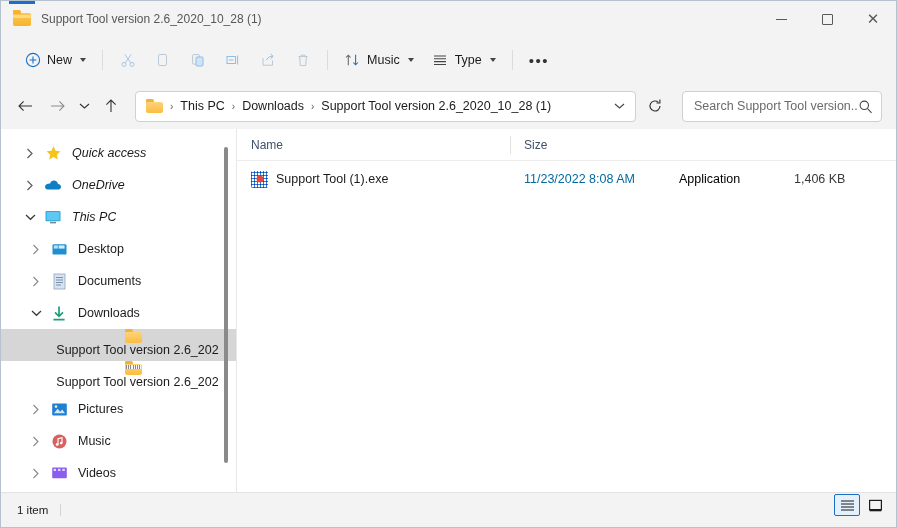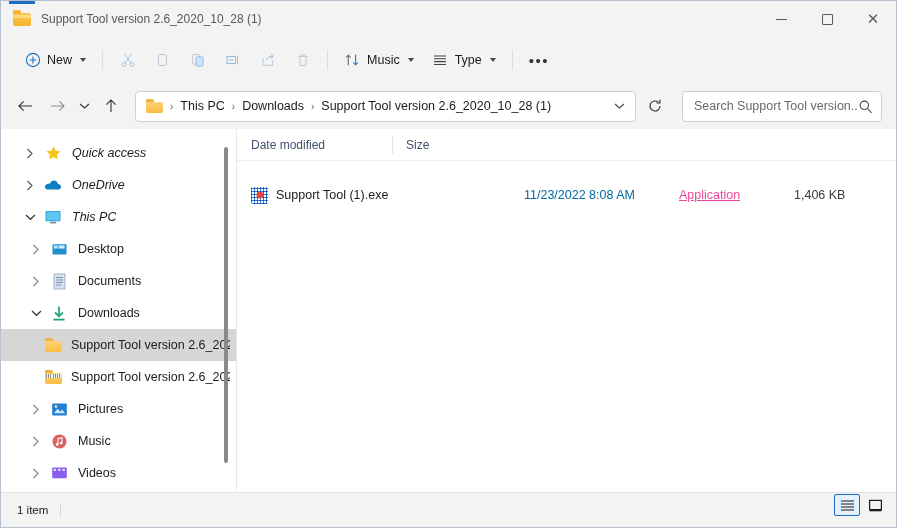--- a/index.html
+++ b/index.html
@@ -211,21 +211,21 @@
     margin-right: 9px;
     display: flex; align-items: center; justify-content: center;
     position: relative;
   }
   .nav-label {
     font-size: 12.5px; color: #1b1b1b;
     white-space: nowrap; overflow: hidden;
   }
   .indent-1 { padding-left: 16px; font-style: italic; }
   .indent-2 { padding-left: 22px; }
-  .indent-3 { padding-left: 44px; }
+  .indent-3 { padding-left: 44px; flex-direction: column; }
 
   .sb-track {
     position: absolute; right: 4px; top: 0; bottom: 0;
     width: 12px;
   }
   .sb-thumb {
     position: absolute;
     left: 4px; width: 4px;
     top: 18px; height: 316px;
     background: #8a8a8a; border-radius: 2px;
@@ -252,30 +252,30 @@
     content: ""; position: absolute; left: 0; top: 7px;
     width: 1px; height: 18px; background: #e2e2e2;
   }
   .col-name { width: 273px; }
   .col-date { width: 155px; }
   .col-type { width: 115px; }
   .col-size { width: 80px; }
   .file-row {
     height: 28px;
     display: flex; align-items: center;
-    margin-top: 20px;
+    margin-top: 4px;
   }
   .fcell {
     font-size: 12.5px; color: #1b1b1b;
     display: flex; align-items: center;
     padding-left: 14px; height: 28px;
   }
   .fcell.name { width: 273px; gap: 8px; }
   .fcell.date { width: 155px; color: #0369a1; }
-  .fcell.type { width: 115px; color: #ec4899; text-decoration: underline; }
+  .fcell.type { width: 115px; color: #000000; }
   .fcell.size { width: 80px; color: #3a3a3a; justify-content: flex-start; }
 
   .exe-icon {
     width: 17px; height: 17px; flex: none;
     position: relative;
     background:
       repeating-linear-gradient(0deg, #2f7fd4 0 1.5px, #ffffff 1.5px 3px),
       repeating-linear-gradient(90deg, #2f7fd4 0 1.5px, #ffffff 1.5px 3px);
     background-blend-mode: multiply;
     border-radius: 2px;
@@ -674,22 +674,23 @@
       </div>
 
       <div class="sb-track">
         <div class="sb-thumb"></div>
       </div>
     </div>
 
     <div class="filepane">
 
       <div class="col-header">
-        <div class="col col-date">
-          <span>Date modified</span>
+        <div class="col col-name">
+          <span>Name</span>
+
         </div>
         <div class="col col-size">
           <span>Size</span>
         </div>
       </div>
 
       <div class="file-row">
         <div class="fcell name">
           <span class="exe-icon"></span>
           <span>Support Tool (1).exe</span>

